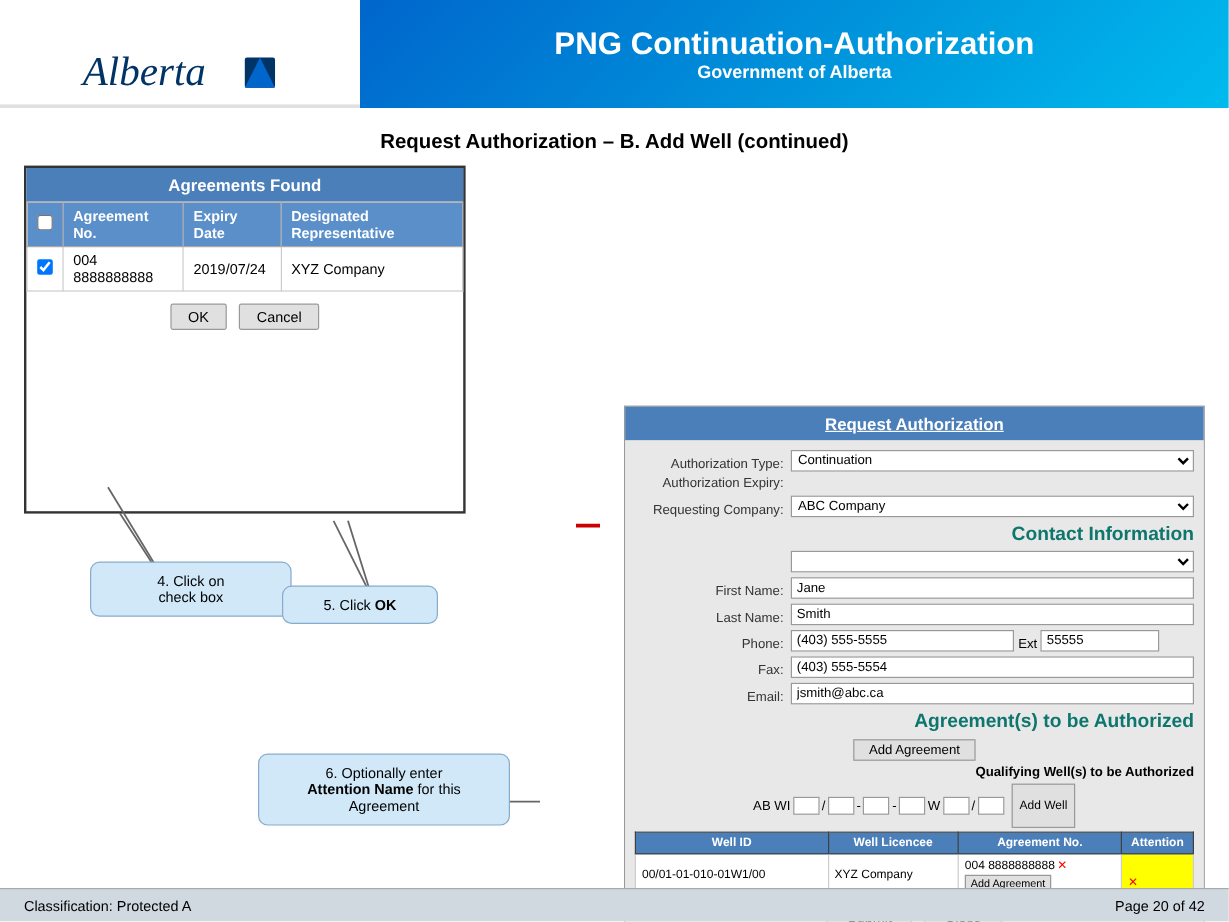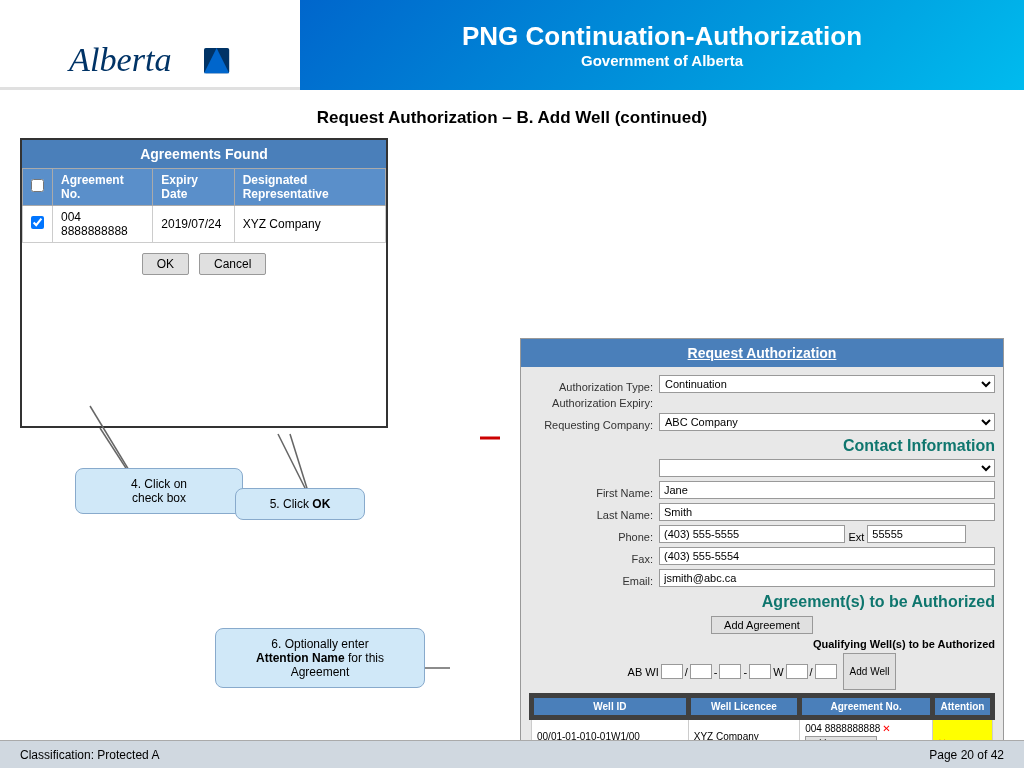--- a/index.html
+++ b/index.html
@@ -45,21 +45,21 @@
     .ra-label { width: 130px; text-align: right; padding-right: 6px; color: #333; }
     .ra-input { flex: 1; padding: 2px 4px; font-size: 11px; background: #fff; border: 1px solid #999; }
     .ra-select { flex: 1; font-size: 11px; background: #fff; border: 1px solid #999; padding: 1px; }
     .section-header { text-align: right; font-weight: bold; font-size: 16px; margin: 6px 0 4px; color: #0f766e; }
     .ra-btn { padding: 2px 12px; font-size: 11px; background: #e0e0e0; border: 1px solid #999; cursor: pointer; }
     .qualifying-section { margin-top: 4px; }
     .qualifying-header { text-align: right; font-size: 11px; font-weight: bold; margin-bottom: 3px; }
     .qualifying-row { display: flex; align-items: center; gap: 2px; font-size: 11px; margin-bottom: 3px; justify-content: center; }
     .qualifying-row input { width: 22px; border: 1px solid #999; font-size: 10px; padding: 1px; }
     .well-table { width: 100%; border-collapse: collapse; font-size: 10px; margin-top: 2px; }
-    .well-table thead th { background: #4a7fba; color: #fff; padding: 3px 5px; text-align: center; border: 5px solid #404040; }
+    .well-table thead th { background: #4a7fba; color: #fff; padding: 3px 5px; text-align: center; border: 1px solid #404040; }
     .well-table tbody td { padding: 3px 5px; border: 1px solid #ccc; background: #fff; font-size: 10px; }
     .attention-cell { background: #ffff00 !important; width: 60px; }
     .agreement-tag { display: flex; align-items: center; gap: 2px; }
     .agreement-tag span { font-size: 10px; }
     .x-btn { color: red; font-size: 11px; cursor: pointer; }
     .add-agr-btn { font-size: 9px; background: #e0e0e0; border: 1px solid #999; padding: 1px 4px; cursor: pointer; display: block; margin-top: 2px; }
     .submit-close-row { display: flex; justify-content: center; gap: 10px; padding: 6px; }
     .submit-btn { padding: 3px 16px; font-size: 12px; background: #e0e0e0; border: 1px solid #999; cursor: pointer; }
 
     

